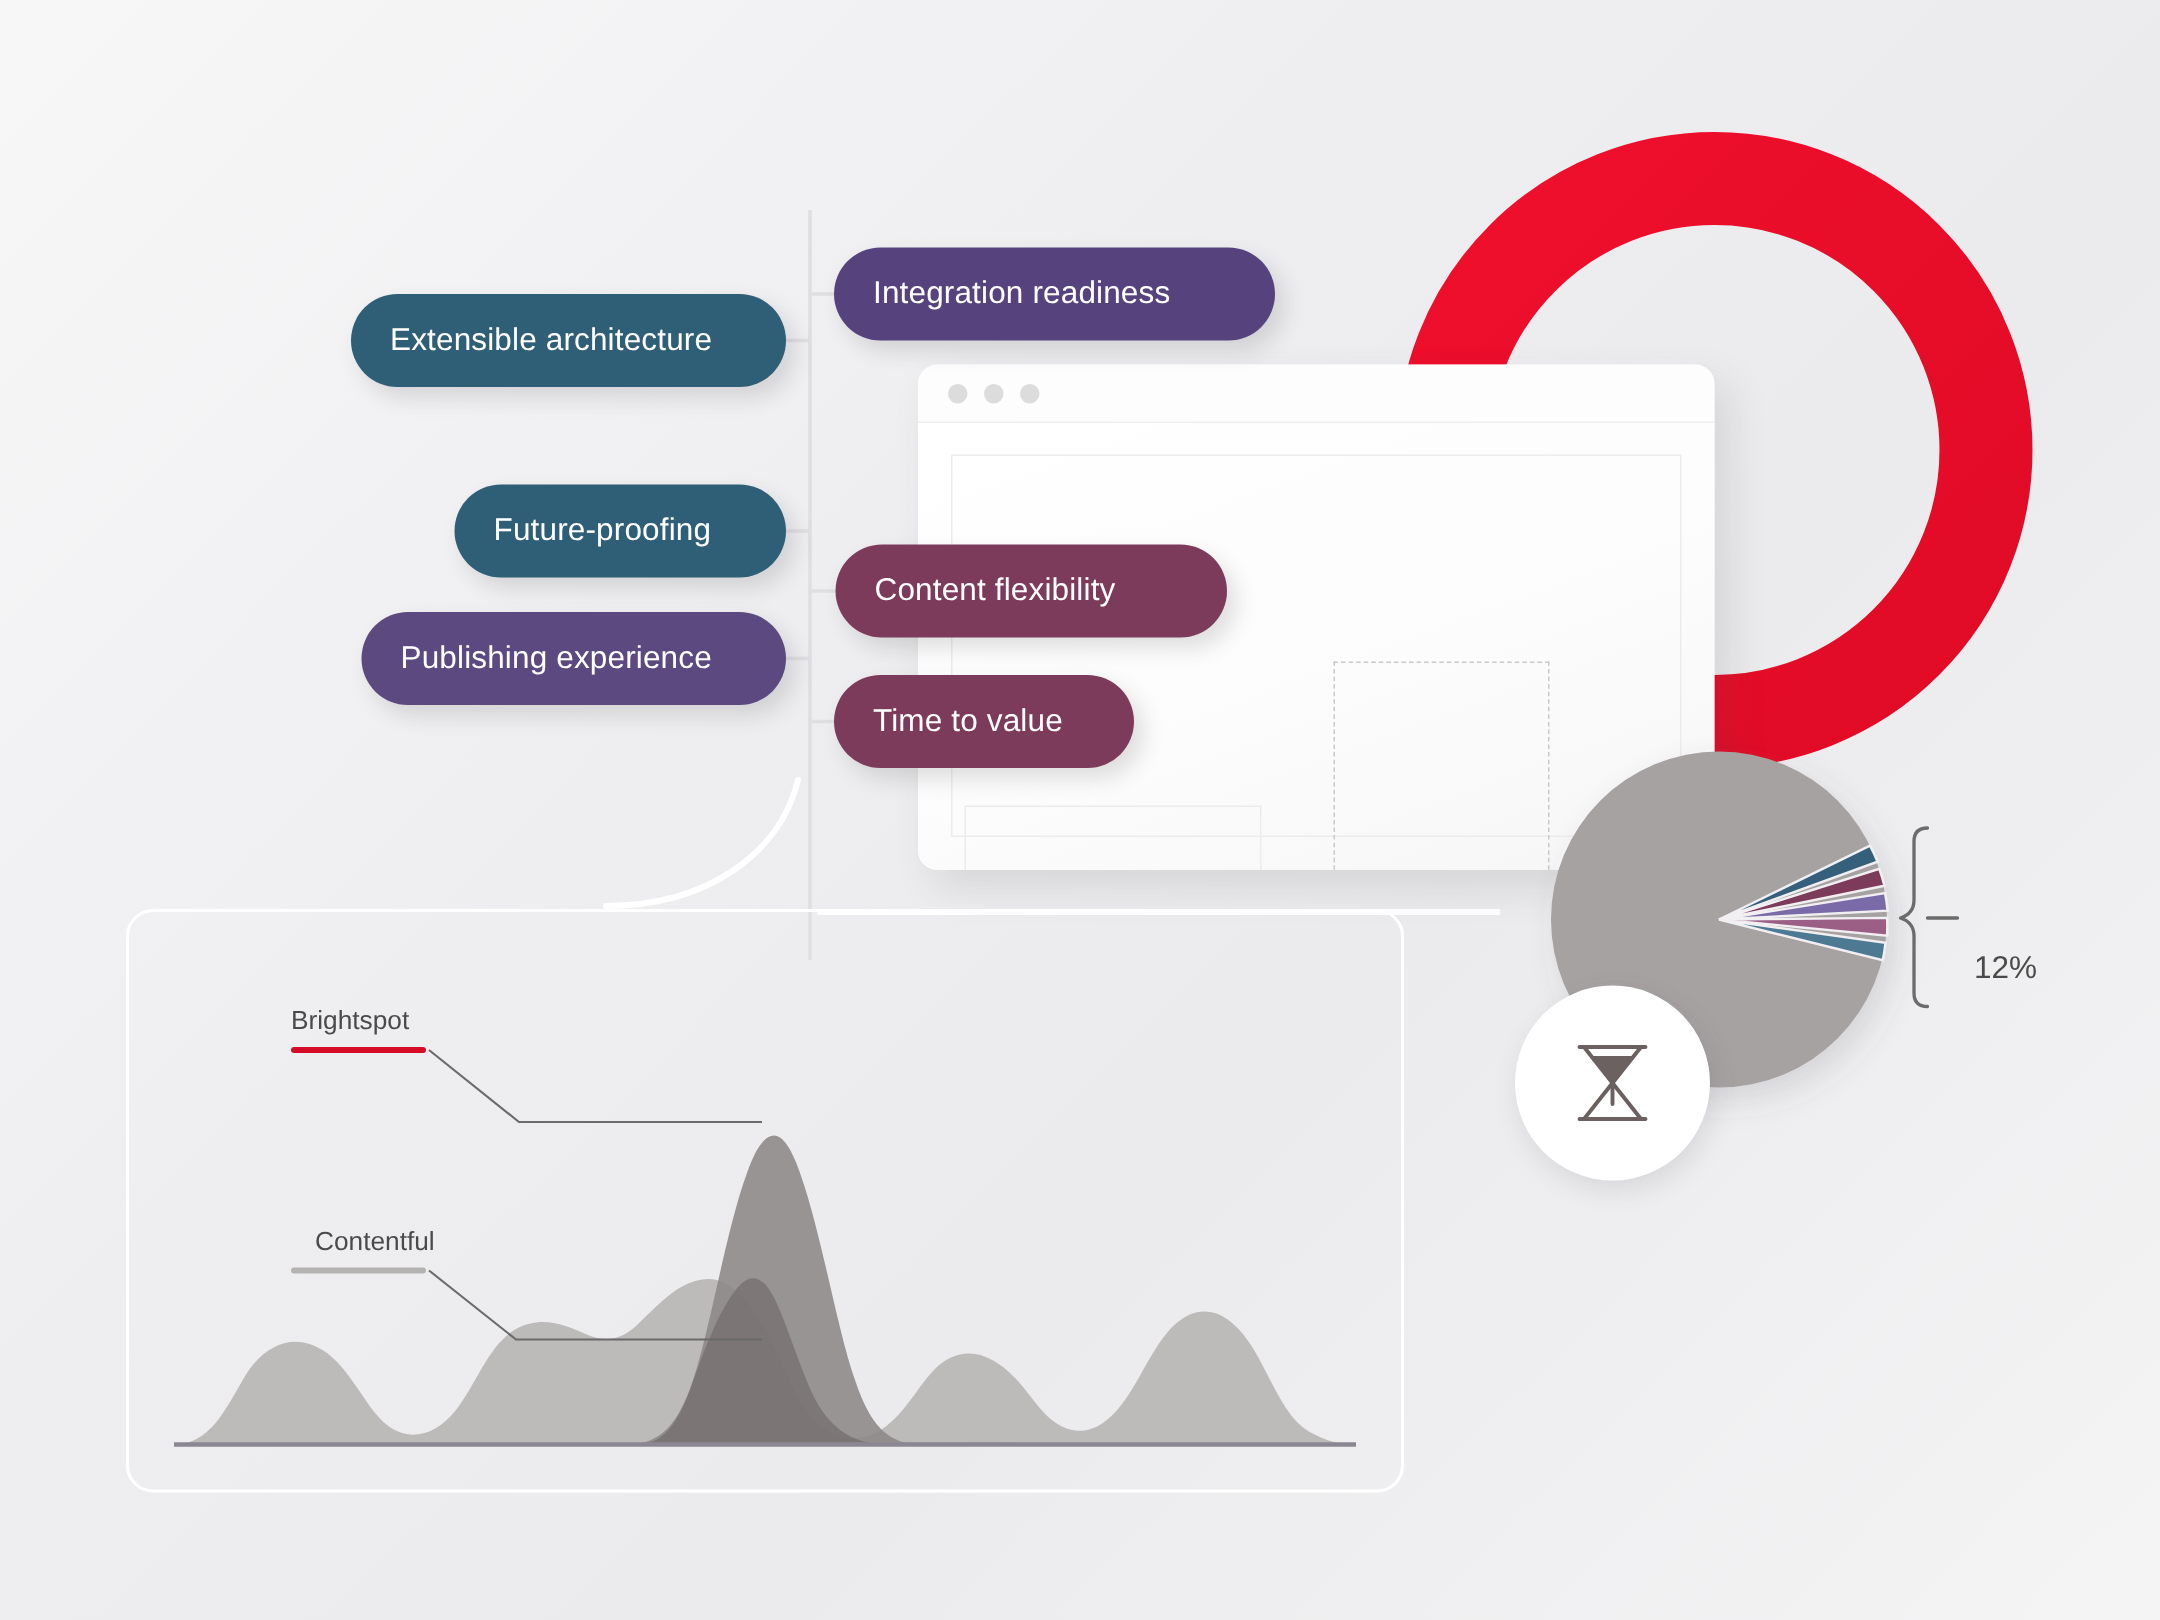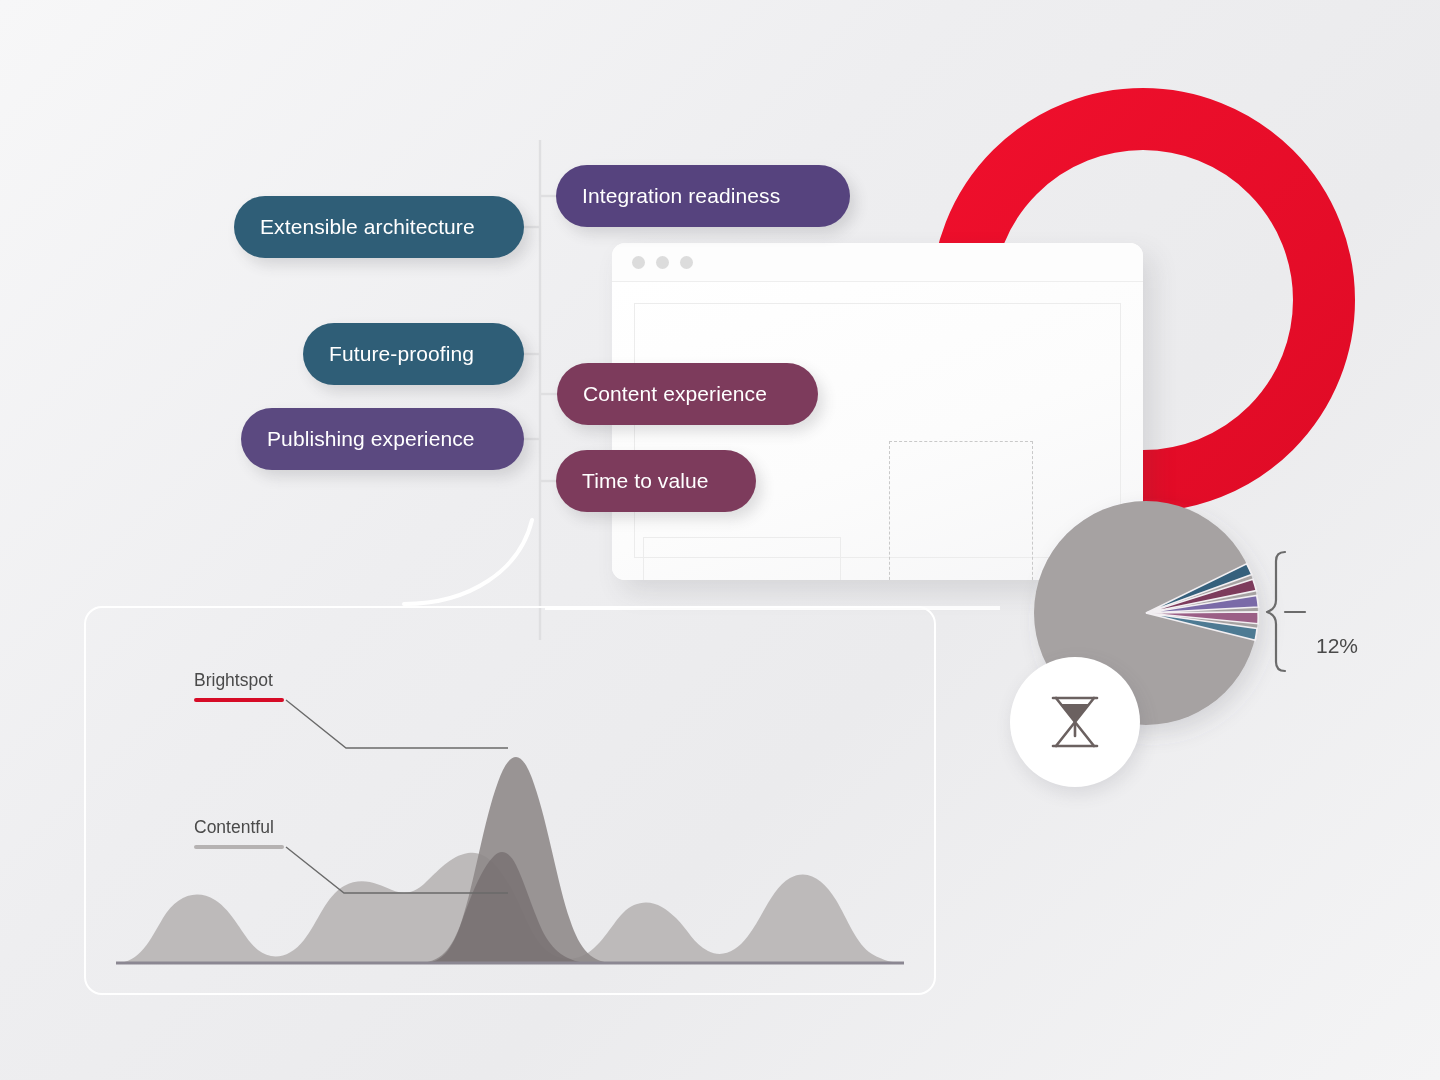--- a/index.html
+++ b/index.html
@@ -209,21 +209,21 @@
 
   <div class="pill" style="left:556px;top:165px;width:294px;height:62px;background:#56437e;">
     <span>Integration readiness</span>
   </div>
 
   <div class="pill" style="left:303px;top:323px;width:221px;height:62px;background:#2f5e77;">
     <span>Future-proofing</span>
   </div>
 
   <div class="pill" style="left:557px;top:363px;width:261px;height:62px;background:#7d3b5c;">
-    <span>Content experience</span>
+    <span>Content flexibility</span>
   </div>
 
   <div class="pill" style="left:241px;top:408px;width:283px;height:62px;background:#5b4980;">
     <span>Publishing experience</span>
   </div>
 
   <div class="pill" style="left:556px;top:450px;width:200px;height:62px;background:#7d3b5c;">
     <span>Time to value</span>
   </div>
 
@@ -304,16 +304,16 @@
 
     <g stroke="#6a6a6a" stroke-width="1.4" fill="none">
       <path d="M 286 700 L 346 748 L 508 748"></path>
       <path d="M 286 847 L 344 893 L 508 893"></path>
     </g>
   </svg>
 
   <div class="series-label" style="left:194px;top:670px;">Brightspot</div>
   <div class="series-rule" style="left:194px;top:698px;width:90px;background:#d60b26;"></div>
 
-  <div class="series-label" style="left:194px;top:817px;text-align:right;">Contentful</div>
+  <div class="series-label" style="left:210px;top:817px;text-align:right;">Contentful</div>
   <div class="series-rule" style="left:194px;top:845px;width:90px;background:#b5b2b2;"></div>
 
 </div>
 
 </body></html>

